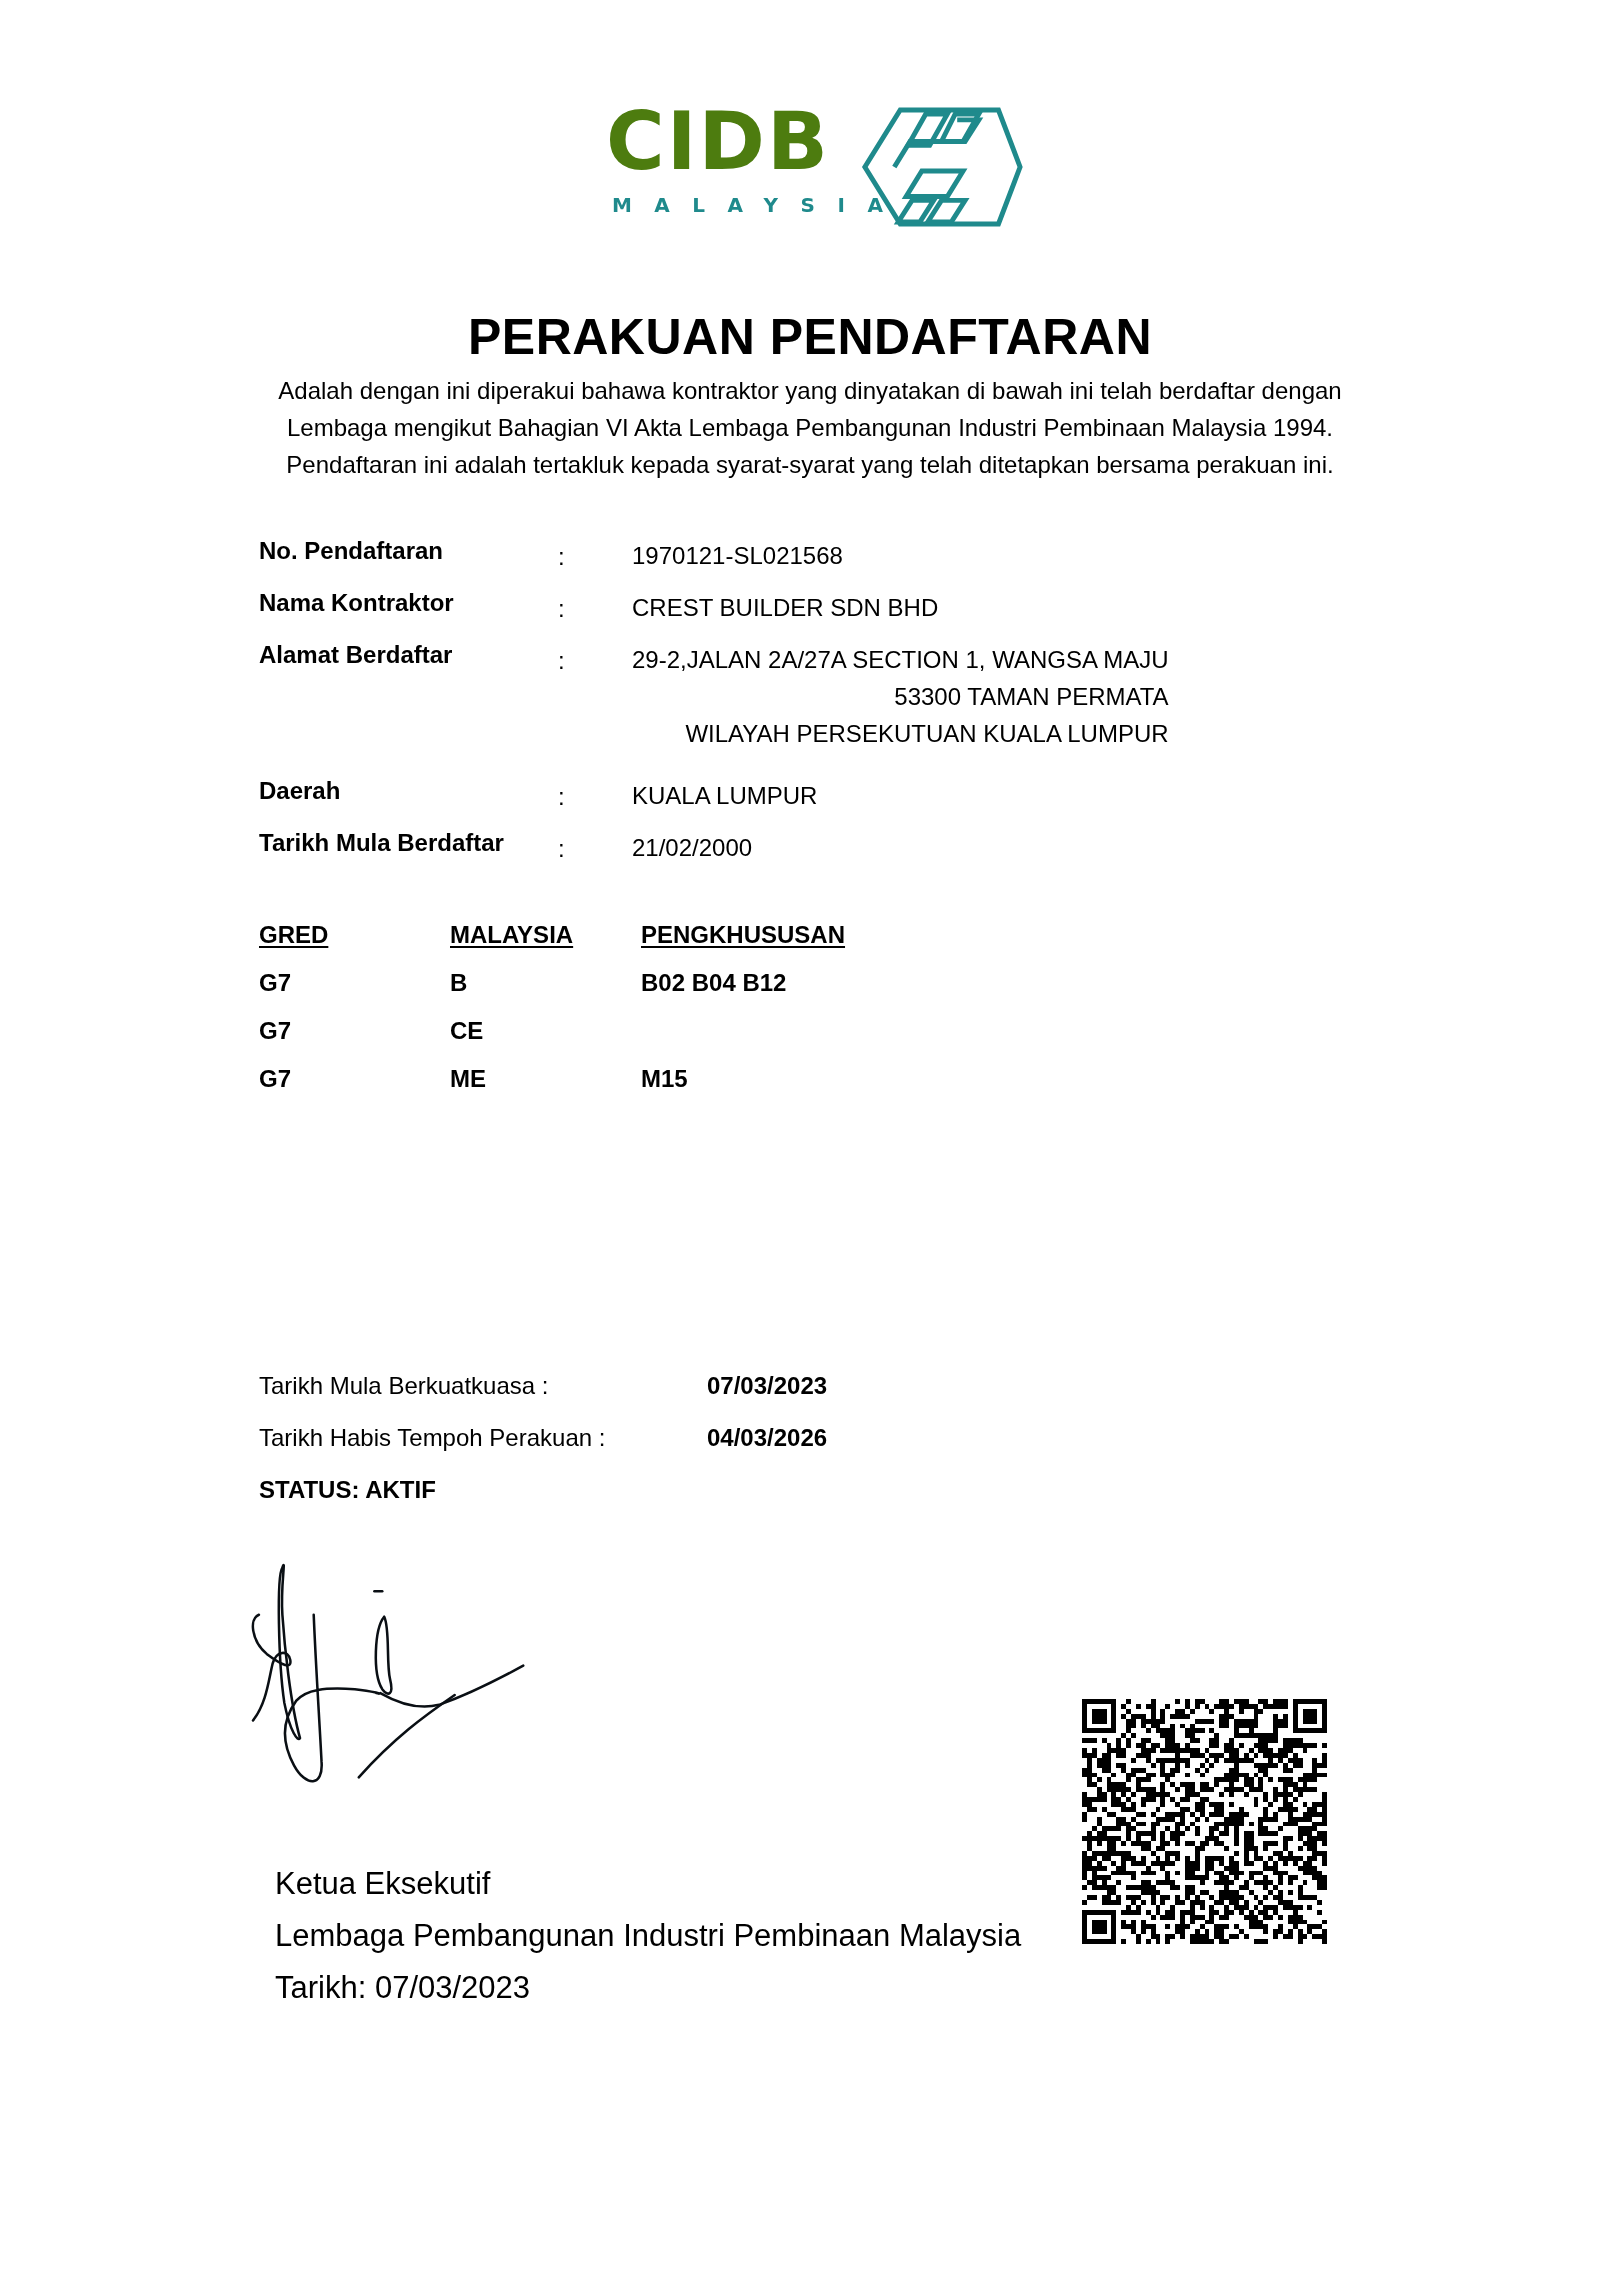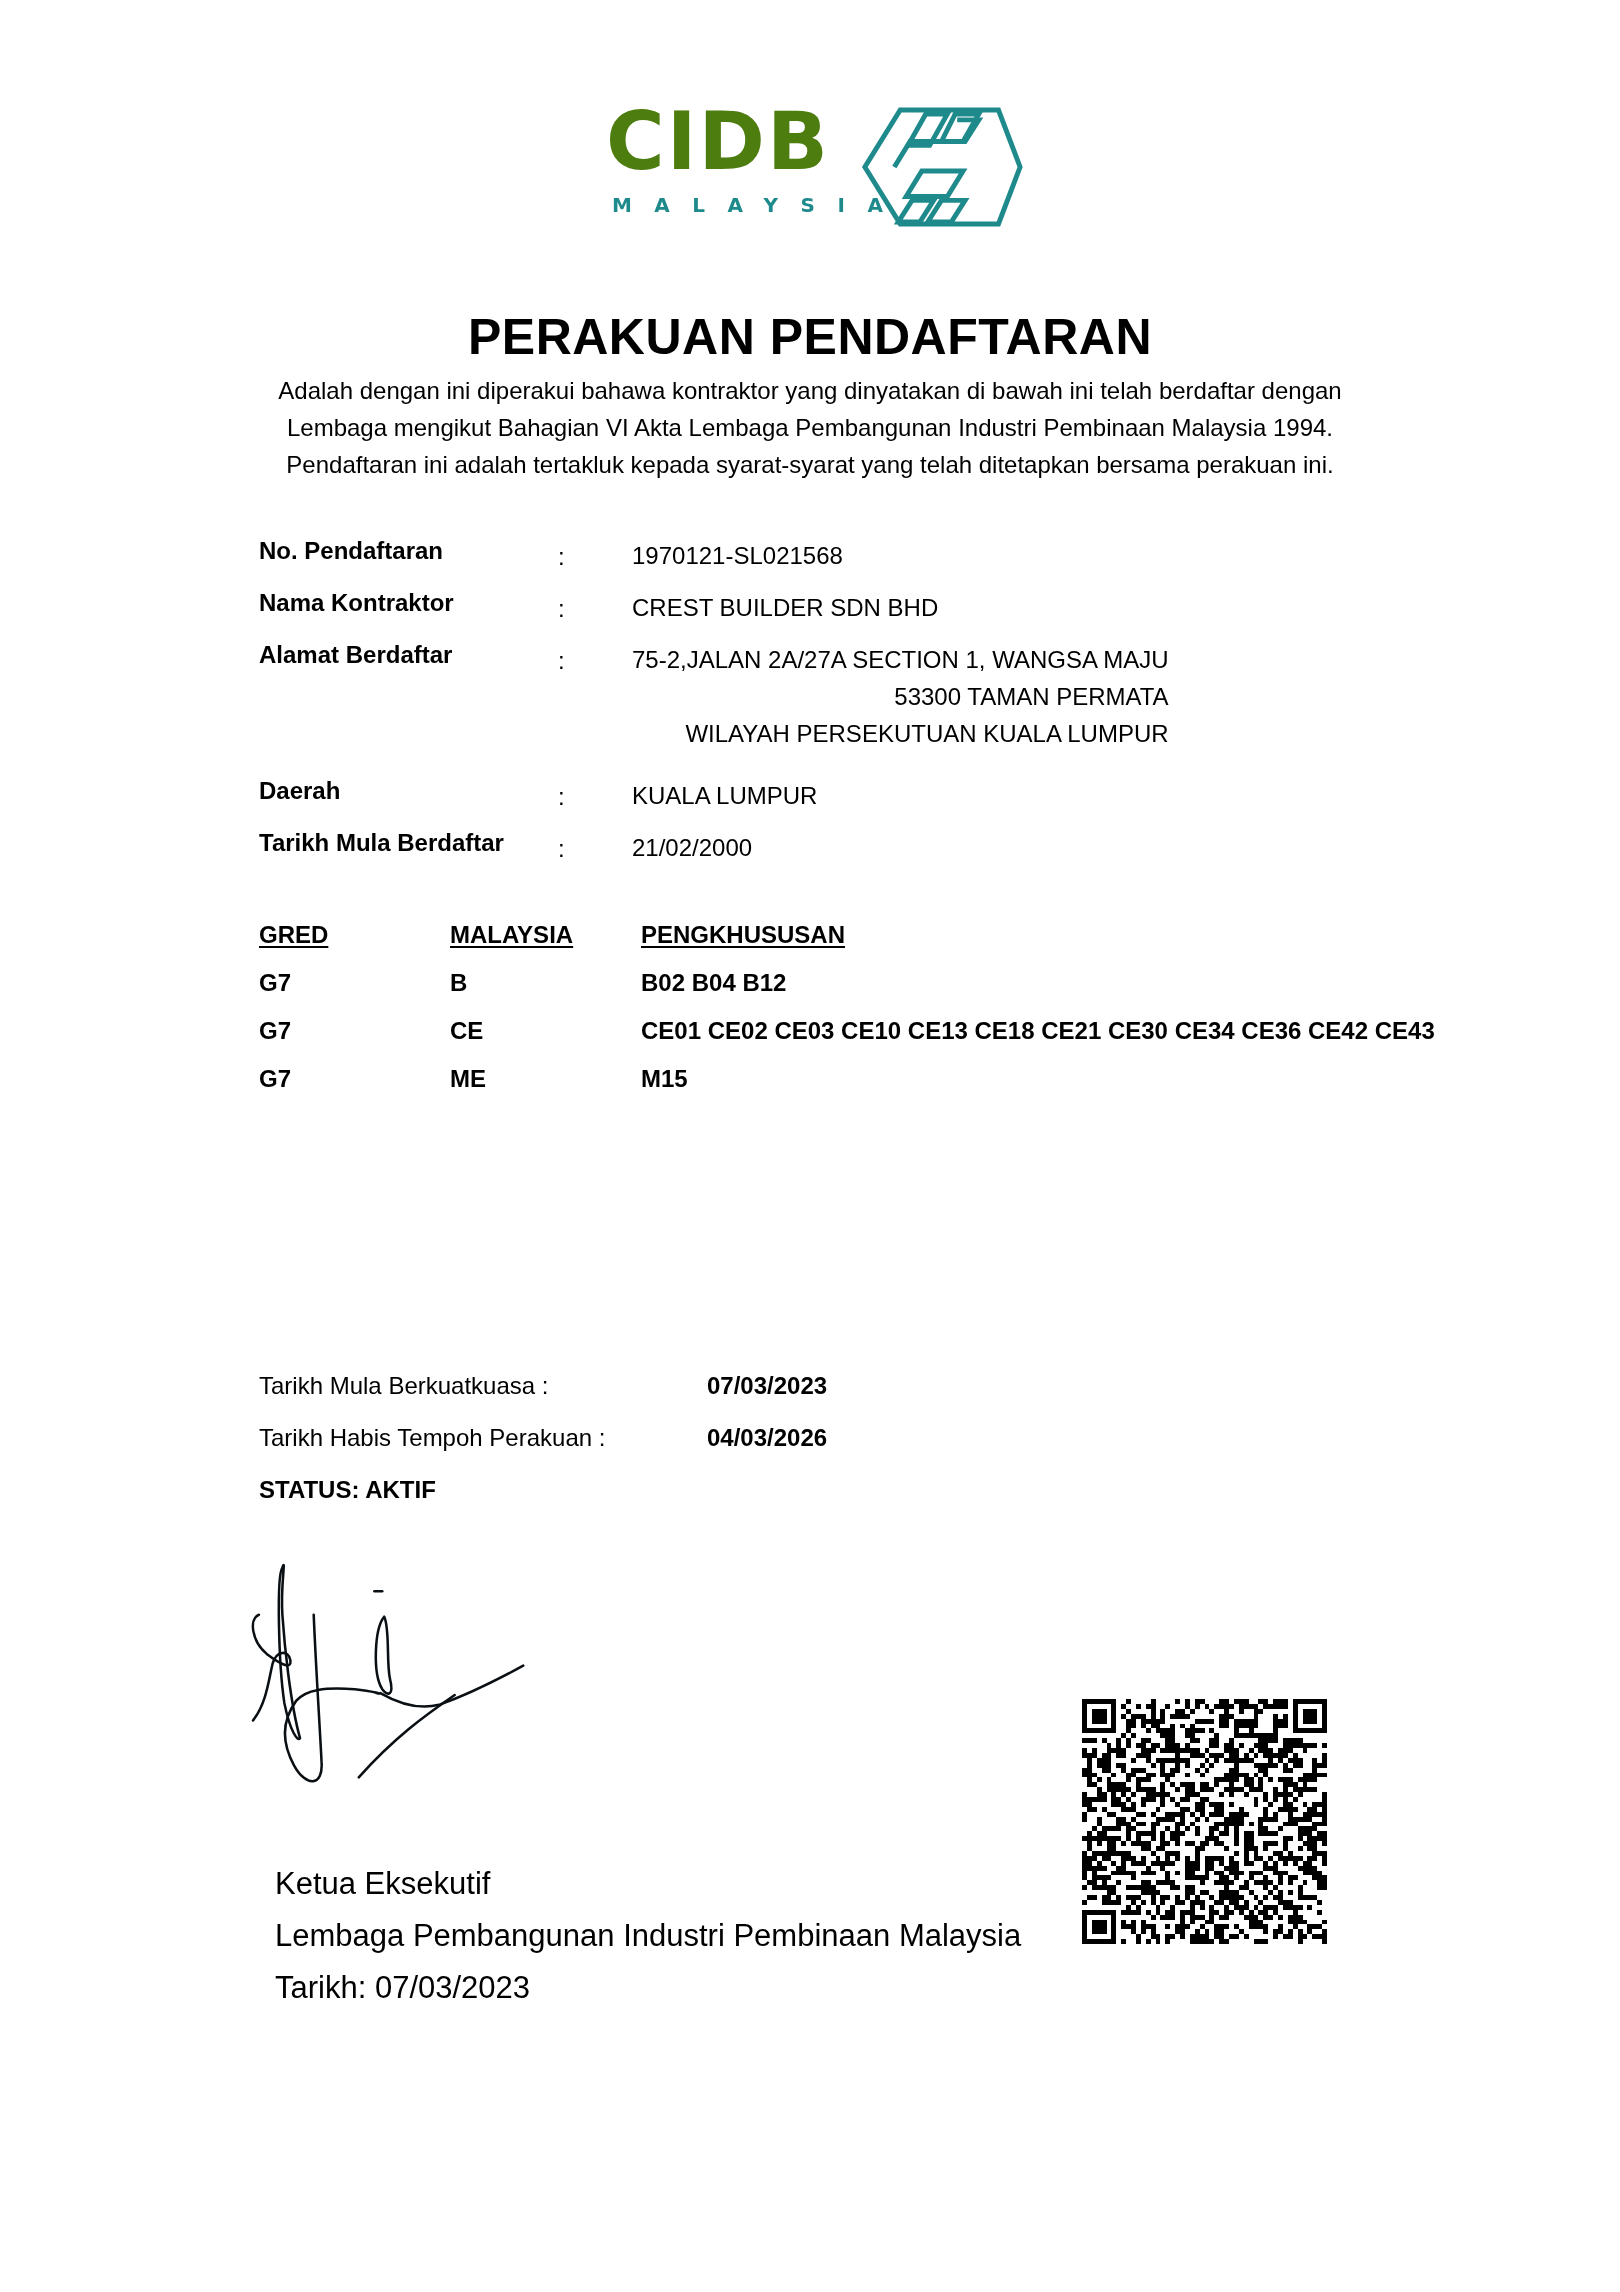--- a/index.html
+++ b/index.html
@@ -71,21 +71,21 @@
   </div>
   <div class="row">
     <span class="lbl">Nama Kontraktor</span>
     <span class="colon">:</span>
     <span class="val">CREST BUILDER SDN BHD</span>
   </div>
   <div class="row addr">
     <span class="lbl">Alamat Berdaftar</span>
     <span class="colon">:</span>
     <span class="val">
-      <span class="line">75-2,JALAN 2A/27A SECTION 1, WANGSA MAJU</span>
+      <span class="line">29-2,JALAN 2A/27A SECTION 1, WANGSA MAJU</span>
       <span class="line">53300 TAMAN PERMATA</span>
       <span class="line">WILAYAH PERSEKUTUAN KUALA LUMPUR</span>
     </span>
   </div>
   <div class="row">
     <span class="lbl">Daerah</span>
     <span class="colon">:</span>
     <span class="val">KUALA LUMPUR</span>
   </div>
   <div class="row">
@@ -102,21 +102,20 @@
     <span class="gc3 ul">PENGKHUSUSAN</span>
   </div>
   <div class="grow">
     <span class="gc1">G7</span>
     <span class="gc2">B</span>
     <span class="gc3">B02 B04 B12</span>
   </div>
   <div class="grow">
     <span class="gc1">G7</span>
     <span class="gc2">CE</span>
-    <span class="gc3">CE01 CE02 CE03 CE10 CE13 CE18 CE21 CE30 CE34 CE36 CE42 CE43</span>
   </div>
   <div class="grow">
     <span class="gc1">G7</span>
     <span class="gc2">ME</span>
     <span class="gc3">M15</span>
   </div>
 </div>
 
 <div class="abs validity">
   <div class="vrow">

